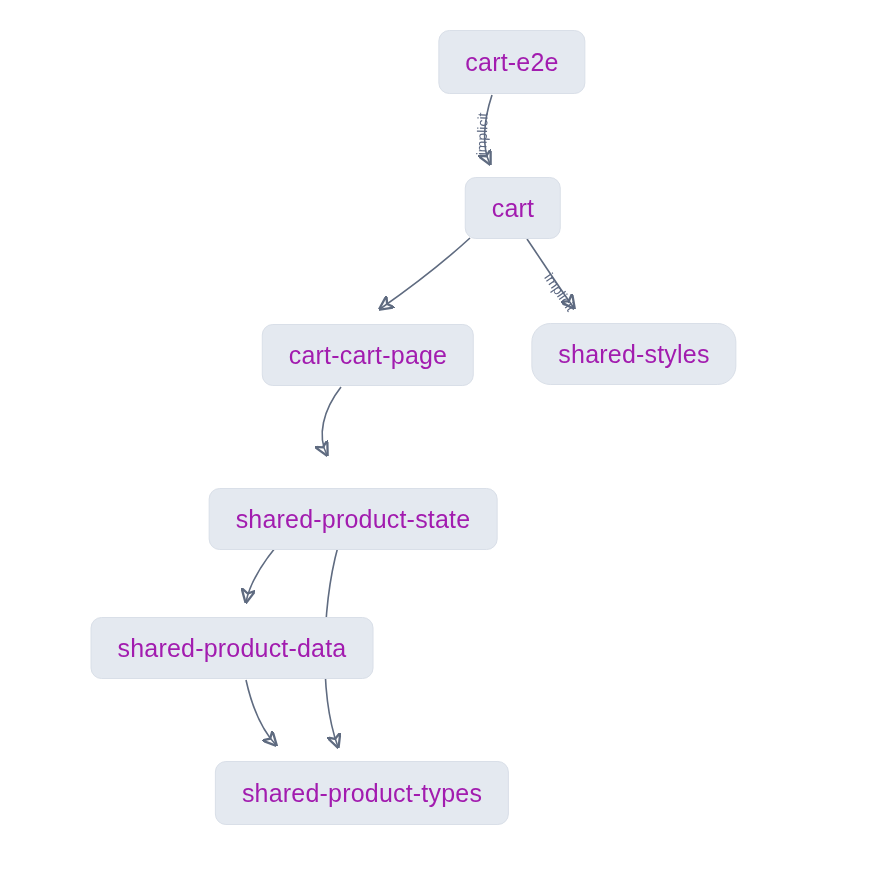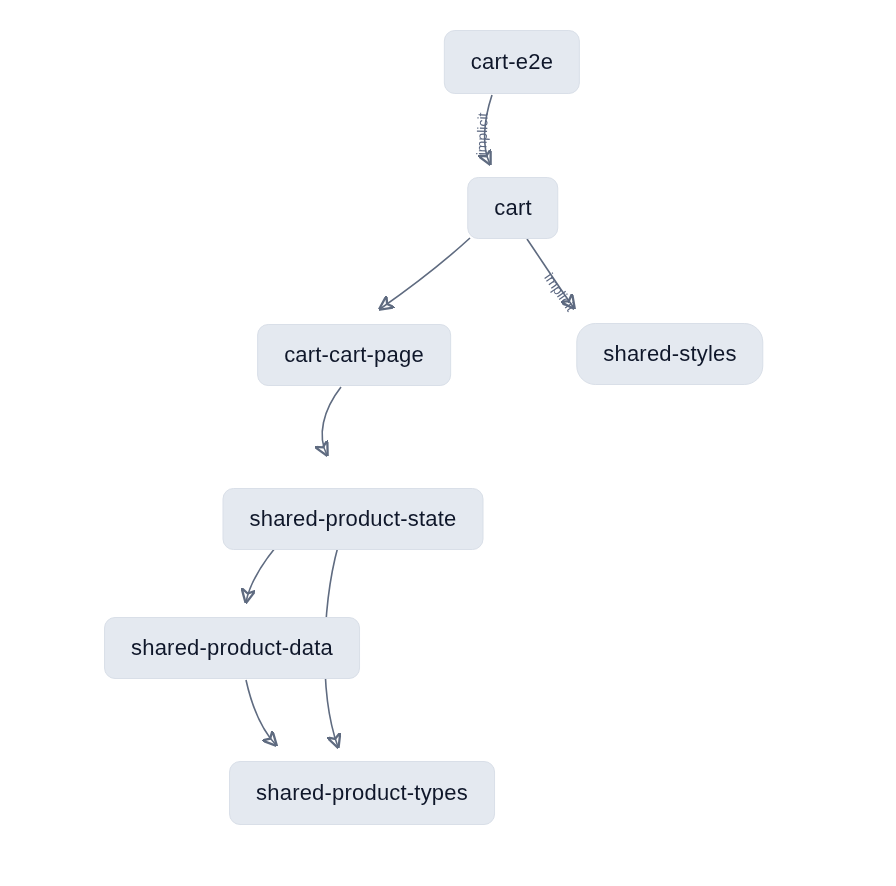--- a/index.html
+++ b/index.html
@@ -25,22 +25,22 @@
     stroke: #5f6b80;
     stroke-width: 1.6;
   }
   .node {
     position: absolute;
     z-index: 2;
     transform: translateX(-50%);
     background: #e4e9f0;
     border: 1px solid #d9dfe8;
     border-radius: 11px;
-    color: #0f172a;
-    font-size: 22px;
+    color: #a21caf;
+    font-size: 25px;
     letter-spacing: 0.2px;
     padding: 0 26px;
     white-space: nowrap;
     height: 62px;
     line-height: 60px;
     text-align: center;
     box-sizing: border-box;
     cursor: pointer;
   }
   .edge-label {
@@ -70,23 +70,23 @@
     <path d="M 341,387 C 323,410 317,436 327,455" marker-end="url(#arrow)"></path>
     <path d="M 288,533 C 265,558 250,582 246,602" marker-end="url(#arrow)"></path>
     <path d="M 342,533 C 322,595 318,692 338,747" marker-end="url(#arrow)"></path>
     <path d="M 246,680 C 252,707 263,731 276,745" marker-end="url(#arrow)"></path>
   </svg>
 
   <div class="node" style="left:512px; top:30px; height:64px; line-height:62px;">cart-e2e</div>
 
   <div class="node" style="left:513px; top:177px;">cart</div>
 
-  <div class="node" style="left:354px; top:324px;text-align:center;">cart-cart-page</div>
+  <div class="node" style="left:368px; top:324px;text-align:center;">cart-cart-page</div>
 
-  <div class="node" style="left:670px; top:323px;border-radius:19px;">shared-styles</div>
+  <div class="node" style="left:634px; top:323px;border-radius:19px;">shared-styles</div>
 
   <div class="node" style="left:353px; top:470px;margin-top:18px;">shared-product-state</div>
 
   <div class="node" style="left:232px; top:617px;">shared-product-data</div>
 
   <div class="node" style="left:362px; top:761px; height:64px; line-height:62px;">shared-product-types</div>
 
   <div class="edge-label rot-up" style="left:482px; top:134px;">implicit</div>
 
   <div class="edge-label rot-down" style="left:560px; top:292px;">implicit</div>

